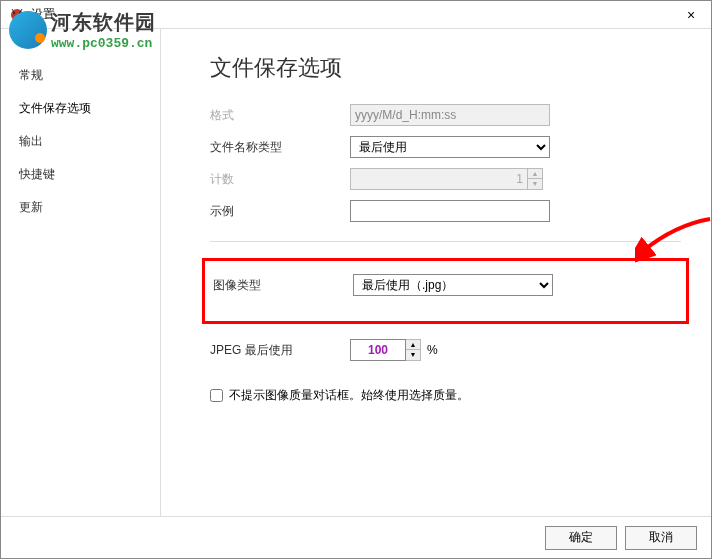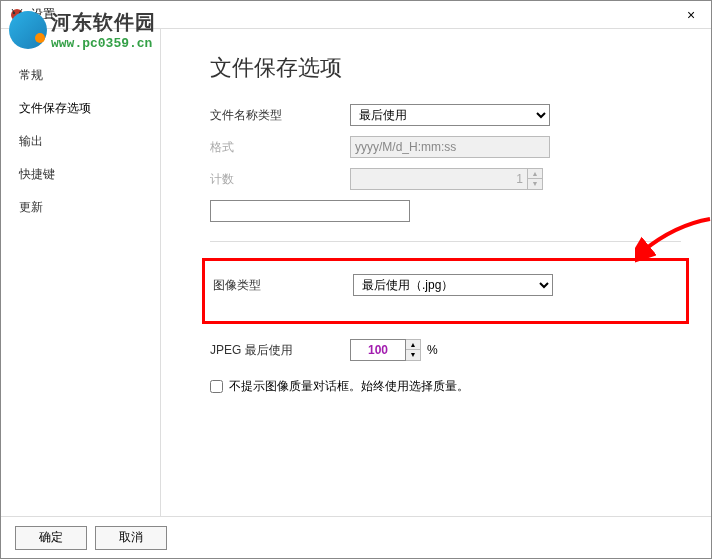--- a/index.html
+++ b/index.html
@@ -40,24 +40,24 @@
     .spinner-btns span:last-child { border-bottom:none; }
     .spinner.disabled input { color:#aaa; }
     .spinner.disabled .spinner-btns span { color:#aaa; }
     
     .hr { border: none; border-top: 1px solid #ddd; margin: 16px 0; }
     
     .highlight-box { border: 3px solid #ff0000; padding: 10px 8px; margin: 12px -8px 12px -8px; }
     
     .arrow { position: absolute; right: -4px; top: 184px; }
     
-    .checkbox-row { display:flex; align-items:center; margin-top:14px; }
+    .checkbox-row { display:flex; align-items:center; margin-top:23px; }
     .checkbox-row input { width:13px; height:13px; margin-right:6px; }
     
-    .footer { position: absolute; bottom: 0; right: 0; left: 0; height: 42px; border-top: 1px solid #ddd; display: flex; justify-content: flex-start; align-items: center; padding: 12px 14px; gap: 8px; background:#fff; }
+    .footer { position: absolute; bottom: 0; right: 0; left: 0; height: 42px; border-top: 1px solid #ddd; display: flex; justify-content: flex-end; align-items: center; padding: 12px 14px; gap: 8px; background:#fff; }
     .btn { min-width: 72px; height: 24px; border: 1px solid #888; background: #f7f7f7; font-size: 12px; cursor: pointer; }
     
     .pct { margin-left:6px; font-size:12px; }
   </style>
 </head>
 <body>
 
 <div class="titlebar">
   <span class="titlebar-icon">
     <svg viewBox="0 0 16 16">
@@ -85,43 +85,44 @@
     <div class="sidebar-item active">文件保存选项</div>
     <div class="sidebar-item">输出</div>
     <div class="sidebar-item">快捷键</div>
     <div class="sidebar-item">更新</div>
   </div>
 
   <div class="content">
     <h1 class="page-title">文件保存选项</h1>
 
     <div class="form-row">
+      <div class="form-label disabled">格式</div>
+      <input type="text" disabled="" value="yyyy/M/d_H:mm:ss" style="">
+    </div>
+
+    <div class="form-row">
       <div class="form-label">文件名称类型</div>
       <select class="form-control">
         <option>最后使用</option>
       </select>
-    </div>
-
-    <div class="form-row">
-      <div class="form-label disabled">格式</div>
-      <input type="text" disabled="" value="yyyy/M/d_H:mm:ss" style="">
     </div>
 
     <div class="form-row">
       <div class="form-label disabled">计数</div>
       <div class="spinner disabled">
         <input type="text" disabled="" style="width: 178px; text-align: right;" value="1">
         <div class="spinner-btns">
           <span>▲</span>
           <span>▼</span>
         </div>
       </div>
     </div>
 
     <div class="form-row">
+      <div class="form-label">示例</div>
       <input type="text" value="" style="">
     </div>
 
     <hr class="hr">
 
     <div class="highlight-box">
       <div class="form-row" style="margin-bottom:12px;">
         <div class="form-label">图像类型</div>
         <select class="form-control">
           <option>最后使用（.jpg）</option>

